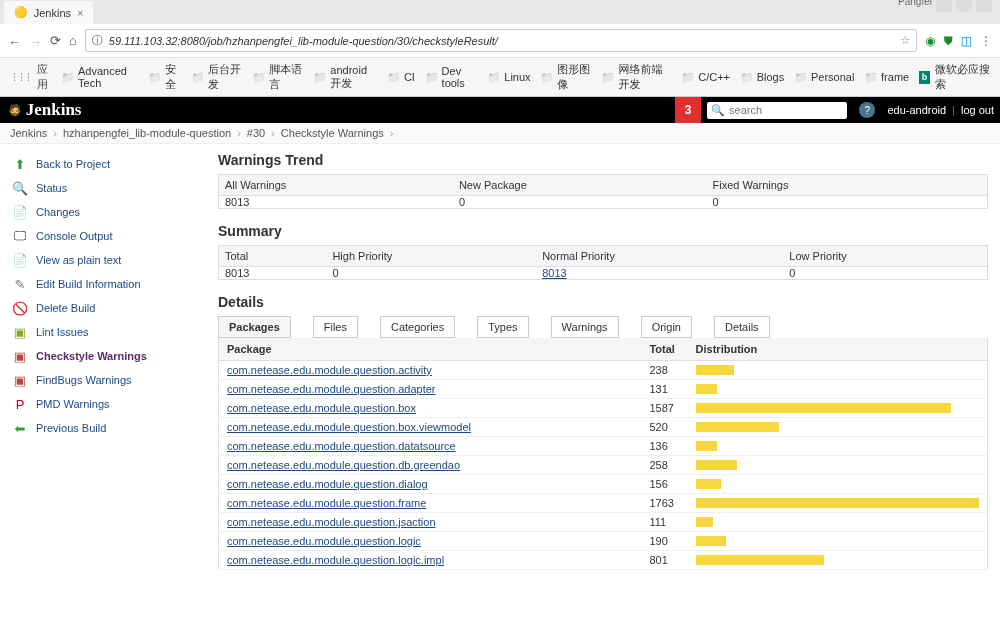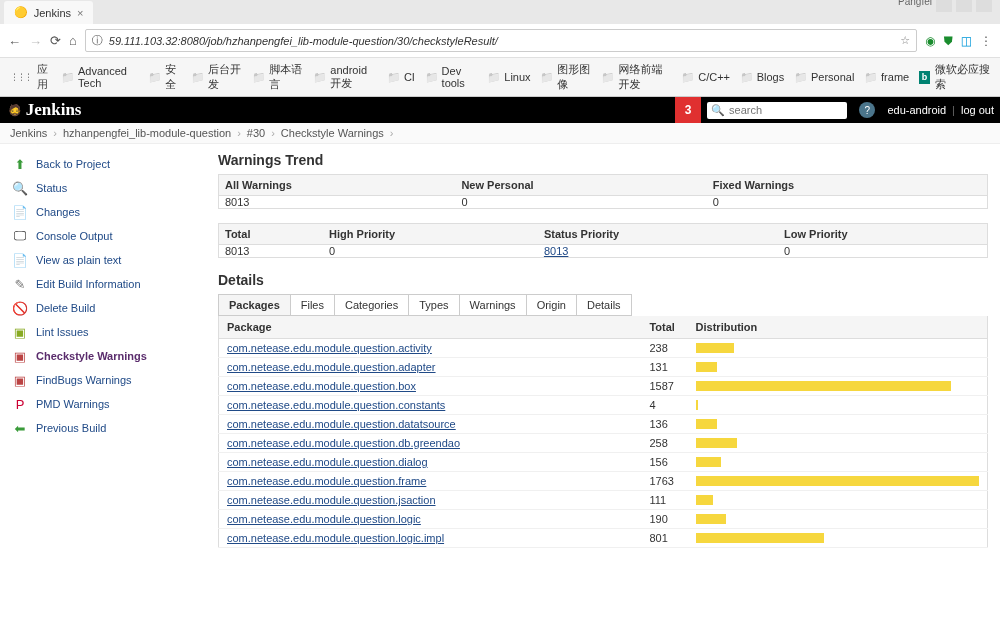--- a/index.html
+++ b/index.html
@@ -55,26 +55,26 @@
 .sidebar-item a { color:#204a87; text-decoration:none; }
 .sidebar-item.current a { color:#5a2c6c; font-weight:bold; }
 .sidebar-icon { width:16px; height:16px; display:inline-flex; align-items:center; justify-content:center; font-size:13px;}
 
 .content { flex:1; padding:8px 12px 20px 8px; }
 h1.page-title { font-size:18px; font-weight:bold; margin-bottom:10px;}
 h2.section-title { font-size:14px; font-weight:bold; margin-bottom:6px;}
 
 
 table.trend, table.summary { width:100%; border:1px solid #ddd; border-collapse:collapse; margin-bottom:14px; font-size:11px;}
-table.trend th, table.summary th { background:#f5f5f5; text-align:left; padding:4px 6px; font-weight:bold; border-bottom:1px solid #ddd;}
+table.trend th, table.summary th { background:#f5f5f5; text-align:left; padding:4px 6px; font-weight:normal; border-bottom:1px solid #ddd;}
 table.trend td, table.summary td { padding:0 6px; }
 table.summary td a { color:#204a87; text-decoration:underline;}
 
 
-.tabs { display:flex; margin-bottom:0; }
+.tabs { display:flex; margin-bottom:0;gap:23px; }
 .tab { border:1px solid #ccc; padding:4px 10px; font-size:11px; background:#fff; cursor:pointer; margin-right:-1px;}
 .tab.active { background:#f5f5f5; font-weight:bold; position:relative; z-index:1; }
 
 
 table.details { width:100%; border:1px solid #ddd; border-top:none; border-collapse:collapse; font-size:11px;}
 table.details th { background:#f5f5f5; text-align:left; padding:5px 8px; border-bottom:1px solid #ddd;}
 table.details td { padding:3px 8px; border-bottom:1px solid #f0f0f0;}
 table.details td a { color:#204a87; }
 .dist-bar { background:#f6d73e; height:10px; display:block; }
 .col-package { width:55%; }
@@ -215,39 +215,40 @@
         <a href="#">Previous Build</a>
       </div>
     </div>
   <div class="content">
 
     <h2 class="section-title">Warnings Trend</h2>
     <table class="trend">
       <thead>
           <tr id="trend-headers">
             <th>All Warnings</th>
-            <th>New Personal</th>
+            <th>New Package</th>
             <th>Fixed Warnings</th>
           </tr>
         </thead>
       <tbody>
           <tr id="trend-row">
             <td>8013</td>
             <td>0</td>
             <td>0</td>
           </tr>
         </tbody>
     </table>
 
+    <h2 class="section-title">Summary</h2>
     <table class="summary">
       <thead>
           <tr id="summary-headers">
             <th>Total</th>
             <th>High Priority</th>
-            <th>Status Priority</th>
+            <th>Normal Priority</th>
             <th>Low Priority</th>
           </tr>
         </thead>
       <tbody>
           <tr id="summary-row">
             <td>8013</td>
             <td>0</td>
             <td><a href="#">8013</a></td>
             <td>0</td>
           </tr>
@@ -288,24 +289,24 @@
             </td>
           </tr>
           <tr>
             <td><a href="#">com.netease.edu.module.question.box</a></td>
             <td>1587</td>
             <td>
               <span class="dist-bar" style="width: 90.017%;"></span>
             </td>
           </tr>
           <tr>
-            <td><a href="#">com.netease.edu.module.question.constants</a></td>
-            <td>4</td>
-            <td>
-              <span class="dist-bar" style="width: 1%;"></span>
+            <td><a href="#">com.netease.edu.module.question.box.viewmodel</a></td>
+            <td>520</td>
+            <td>
+              <span class="dist-bar" style="width: 29.4952%;"></span>
             </td>
           </tr>
           <tr>
             <td><a href="#">com.netease.edu.module.question.datatsource</a></td>
             <td>136</td>
             <td>
               <span class="dist-bar" style="width: 7.71412%;"></span>
             </td>
           </tr>
           <tr>

